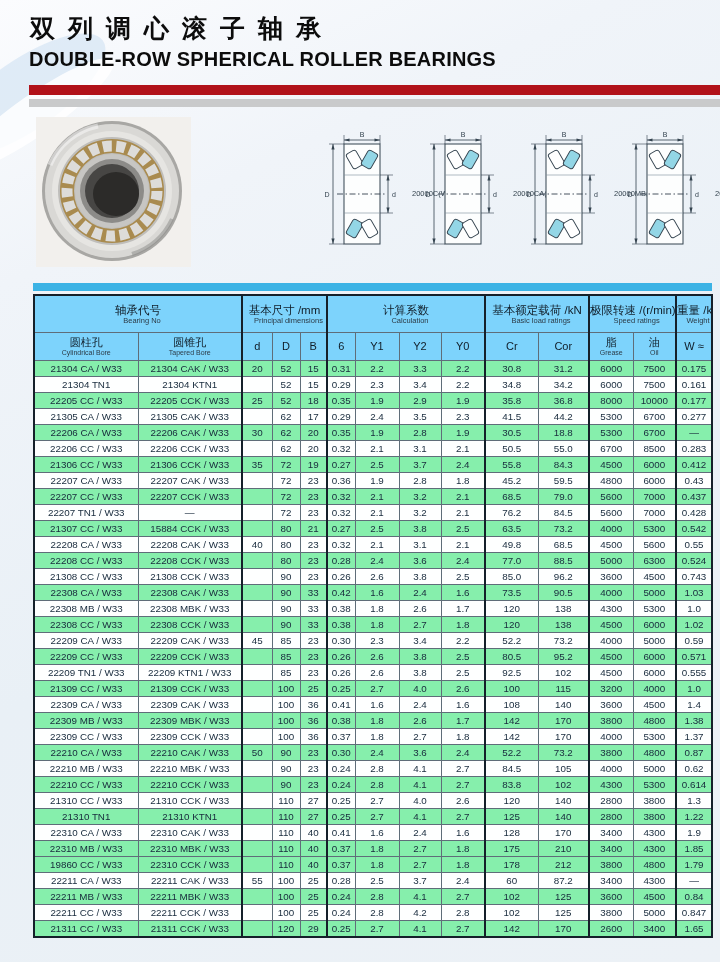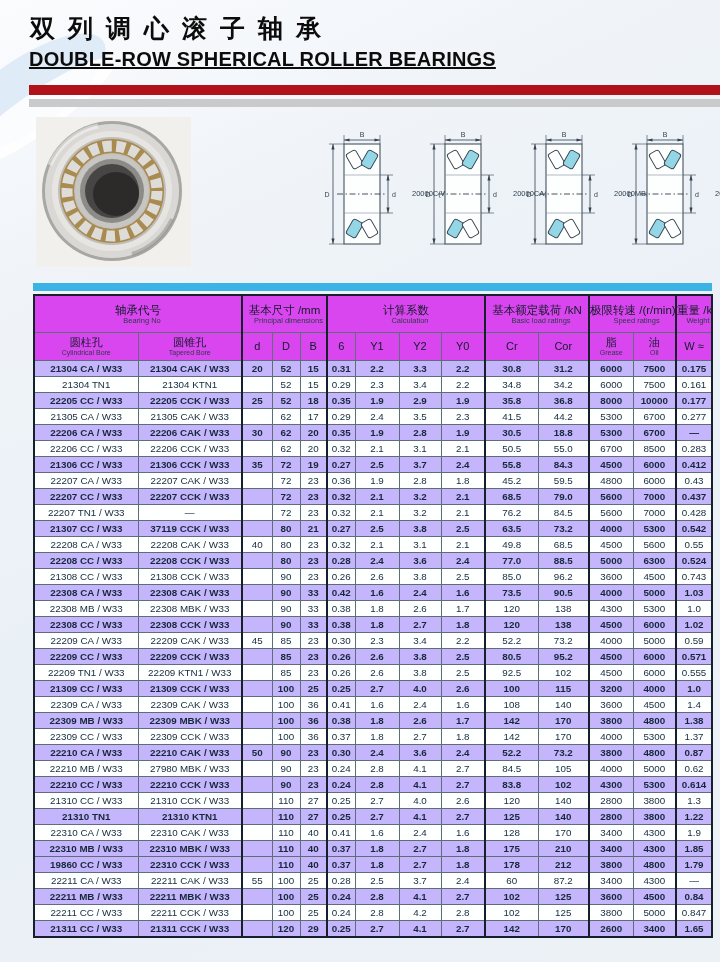--- a/index.html
+++ b/index.html
@@ -5,43 +5,43 @@
   html,body{margin:0;padding:0;}
   .page{
     position:relative;width:720px;height:962px;overflow:hidden;
     font-family:"Liberation Sans",sans-serif;color:#14222e;
     background:linear-gradient(155deg,#fbfcfe 0%,#f0f4f9 22%,#e9f0f6 55%,#ecf1f6 100%);
   }
   .swoosh{position:absolute;border-radius:50%;pointer-events:none;}
   .swoosh.s1{left:-70px;top:60px;width:190px;height:70px;background:#d7e6f4;transform:rotate(-35deg);opacity:.75;}
   .swoosh.s2{left:-60px;top:95px;width:190px;height:40px;background:#ffffff;transform:rotate(-35deg);opacity:.85;}
   .title-zh{position:absolute;left:30px;top:12px;font-size:25px;font-weight:bold;color:#0c0c0c;letter-spacing:13px;white-space:nowrap;}
-  .title-en{position:absolute;left:29px;top:48px;font-size:20px;font-weight:bold;color:#0c0c0c;letter-spacing:.2px;white-space:nowrap;text-decoration:underline;}
+  .title-en{position:absolute;left:29px;top:48px;font-size:20px;font-weight:bold;color:#0c0c0c;letter-spacing:.2px;white-space:nowrap;}
   .red-bar{position:absolute;left:29px;top:85px;width:691px;height:10px;background:#b1121a;}
   .gray-bar{position:absolute;left:29px;top:99px;width:691px;height:8px;background:#c9cacb;}
   .photo{position:absolute;left:36px;top:117px;width:155px;height:150px;}
   .diagrams{position:absolute;left:316px;top:115px;width:404px;height:155px;display:flex;}
   .diagram{width:25%;display:flex;flex-direction:row;align-items:center;}
   .diagram svg{width:96px;height:130px;display:block;}
   .diagram .cap{font-size:7.5px;color:#33424e;margin-top:1px;white-space:nowrap;}
   .cyan-bar{position:absolute;left:33px;top:283px;width:679px;height:8px;background:#3cb3e5;}
   .table-wrap{position:absolute;left:33px;top:294px;width:680px;}
   table{border-collapse:collapse;table-layout:fixed;width:680px;border:2px solid #15202a;background:#fff;}
   th,td{border:1px solid #5f6d79;padding:0;margin:0;text-align:center;vertical-align:middle;overflow:hidden;white-space:nowrap;}
   .gb{border-left:2px solid #15202a;}
-  thead th{background:#d946ef;font-weight:normal;}
+  thead th{background:#7dd3fc;font-weight:normal;}
   tr.grp th{height:36px;}
   tr.grp .zh{font-size:11.5px;color:#101d28;line-height:1.25;}
   tr.grp .en{font-size:7.5px;color:#2c3b47;line-height:1.1;margin-left:8px;}
   tr.sub th{height:27px;margin-left:40px;}
   tr.sub .m{font-size:11px;color:#101d28;line-height:1.15;}
   tr.sub .s{font-size:7px;color:#2c3b47;line-height:1.1;}
   tbody td{height:15px;font-size:9.8px;color:#16293b;line-height:15px;}
   tbody tr{background:#feffff;}
-  tbody tr.shade{background:#c4b5fd;font-weight:bold;}
+  tbody tr.shade{background:#86efac;}
 </style>
 </head>
 <body>
 
 <div class="page">
 
   <div class="swoosh s1"></div>
   <div class="swoosh s2"></div>
 
   <div class="title-zh">双列调心滚子轴承</div>
@@ -456,21 +456,21 @@
             <td>3.2</td>
             <td>2.1</td>
             <td class="gb">76.2</td>
             <td>84.5</td>
             <td class="gb">5600</td>
             <td>7000</td>
             <td class="gb">0.428</td>
           </tr>
           <tr class="shade">
             <td>21307 CC / W33</td>
-            <td>37119 CCK / W33</td>
+            <td>15884 CCK / W33</td>
             <td class="gb"></td>
             <td>80</td>
             <td>21</td>
             <td class="gb">0.27</td>
             <td>2.5</td>
             <td>3.8</td>
             <td>2.5</td>
             <td class="gb">63.5</td>
             <td>73.2</td>
             <td class="gb">4000</td>
@@ -696,21 +696,21 @@
             <td>3.6</td>
             <td>2.4</td>
             <td class="gb">52.2</td>
             <td>73.2</td>
             <td class="gb">3800</td>
             <td>4800</td>
             <td class="gb">0.87</td>
           </tr>
           <tr>
             <td>22210 MB / W33</td>
-            <td>27980 MBK / W33</td>
+            <td>22210 MBK / W33</td>
             <td class="gb"></td>
             <td>90</td>
             <td>23</td>
             <td class="gb">0.24</td>
             <td>2.8</td>
             <td>4.1</td>
             <td>2.7</td>
             <td class="gb">84.5</td>
             <td>105</td>
             <td class="gb">4000</td>

